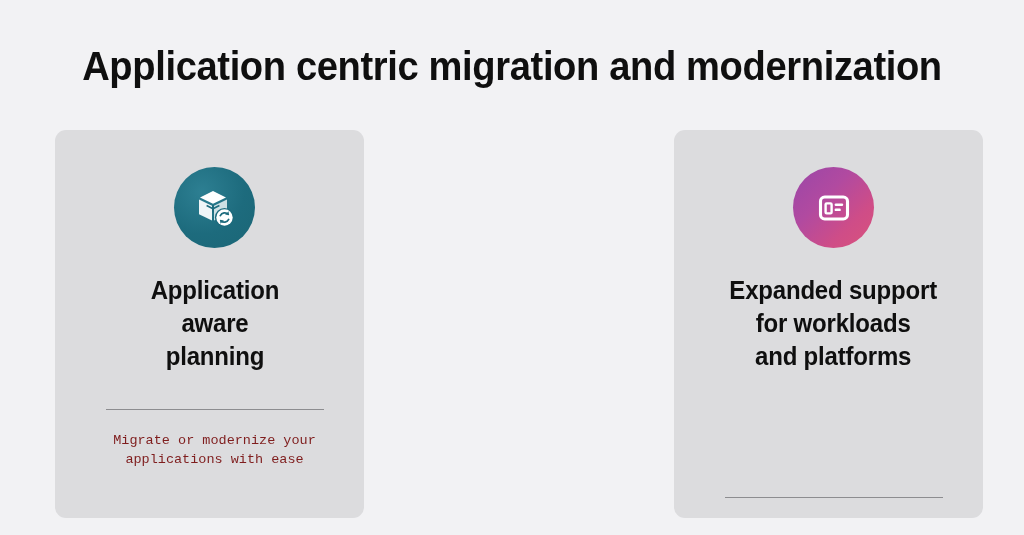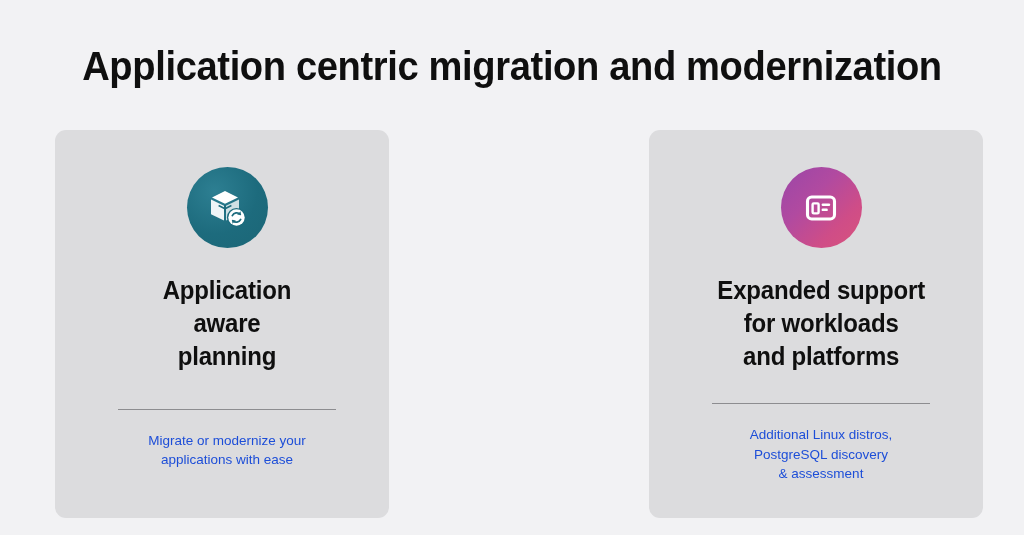--- a/index.html
+++ b/index.html
@@ -38,21 +38,21 @@
     position: absolute;
     left: 55px;
     top: 130px;
     width: 928px;
     height: 388px;
     display: flex;
     justify-content: space-between;
   }
 
   .card {
-    width: 334px;
+    width: 309px;
     height: 388px;
     background: #dcdcde;
     border-radius: 11px;
     box-sizing: border-box;
     padding: 37px 22px 20px 32px;
     display: flex;
     flex-direction: column;
     align-items: center;
   }
 
@@ -99,23 +99,24 @@
     flex: none;
   }
 
   
   .card-sub {
     margin-top: 21px;
     margin-bottom: 28px;
     font-size: 13.5px;
     line-height: 1.46;
     text-align: center;
-    color: #1d4ed8;
+    color: #7f1d1d;
     white-space: pre-line;
     flex: none;
+    font-family: Liberation Mono, monospace;
   }
   .card.tall-sub .card-sub { margin-bottom: 14px; }
 </style>
 </head>
 <body>
 
 <h1 class="slide-title">Application centric migration and modernization</h1>
 
 <div class="cards">
 
@@ -152,18 +153,15 @@
         <rect x="8.5" y="11" width="27" height="22" rx="4.2" fill="none" stroke="#ffffff" stroke-width="3.1"></rect>
         <rect x="13.6" y="17.4" width="6" height="10" rx="1.1" fill="none" stroke="#ffffff" stroke-width="2.4"></rect>
         <rect x="22.6" y="17.4" width="8.6" height="2.5" rx="1.2" fill="#ffffff"></rect>
         <rect x="22.6" y="22.6" width="6.2" height="2.5" rx="1.2" fill="#ffffff"></rect>
       </svg>
     </div>
     <div class="card-heading">Expanded support
 for workloads
 and platforms</div>
     <div class="divider"></div>
-    <div class="card-sub">Additional Linux distros,
-PostgreSQL discovery
-&amp; assessment</div>
   </div>
 
 </div>
 
 </body></html>

